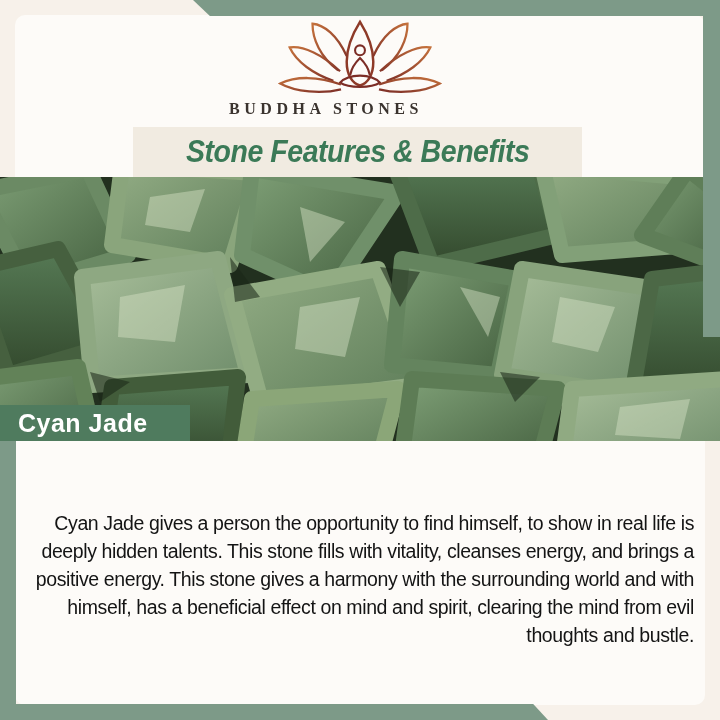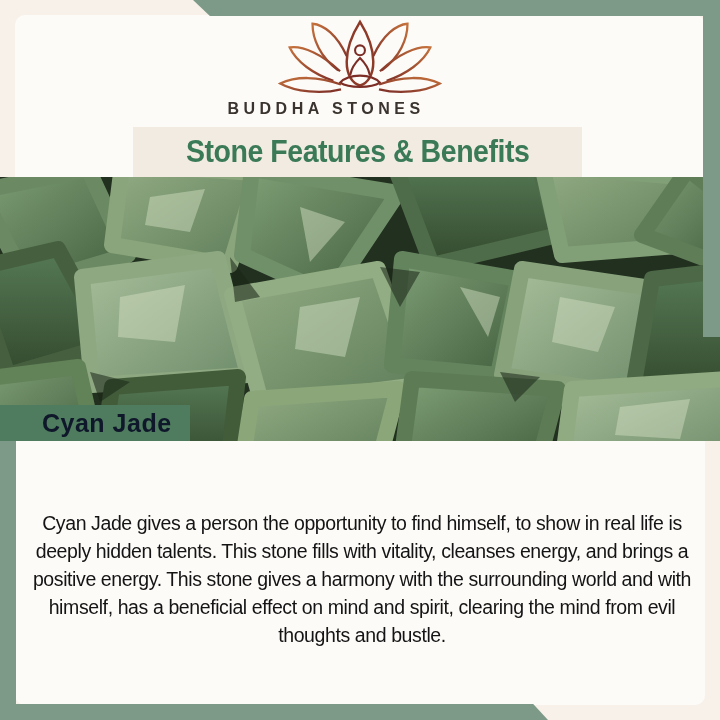--- a/index.html
+++ b/index.html
@@ -16,53 +16,53 @@
   .accent-top{left:193px;top:0;width:527px;height:16px;
     clip-path:polygon(0 0,100% 0,100% 100%,3.2% 100%);}
   .accent-right{left:703px;top:0;width:17px;height:337px;}
   .accent-left{left:0;top:441px;width:16px;height:279px;}
   .accent-bottom{left:0;top:704px;width:548px;height:16px;
     clip-path:polygon(0 0,97.3% 0,100% 100%,0 100%);}
   
   .logo-wrap{position:absolute;left:0;top:16px;width:720px;text-align:center;z-index:2;}
   .brand-name{
     position:absolute;left:0;top:100px;width:652px;text-align:center;z-index:2;
-    font-family:Liberation Sans, sans-serif;font-size:16px;letter-spacing:4.5px;
+    font-family:Liberation Serif, serif;font-size:16px;letter-spacing:4.5px;
     color:#3a332e;font-weight:600;
   }
   
   .header-band{
     position:absolute;left:133px;top:127px;width:449px;height:50px;
-    background:#f1ebe1;display:flex;align-items:center;justify-content:center;z-index:2;
+    background:#f1ebe1;display:flex;align-items:center;justify-content:center;z-index:2;font-style:italic;
   }
   .header-title{
     font-size:31px;font-weight:bold;color:#3b7a57;white-space:nowrap;
     transform:scaleX(.92);letter-spacing:-.5px;
   }
   
   .photo{position:absolute;left:0;top:177px;width:720px;height:264px;z-index:3;}
   .photo svg{display:block;}
   .stone-badge{
     position:absolute;left:0;top:405px;width:190px;height:36px;z-index:5;
     background:#4f7b5e;display:flex;align-items:center;
   }
   .stone-badge span{
-    color:#0f172a;font-size:25px;font-weight:bold;padding-left:42px;
+    color:#ffffff;font-size:25px;font-weight:bold;padding-left:18px;
     letter-spacing:.5px;white-space:nowrap;
   }
   
   .features-line{
     position:absolute;left:0;top:468px;width:720px;text-align:center;z-index:2;
     color:#3b7a57;font-size:24px;font-weight:bold;
   }
   .features-line .inner{display:inline-block;transform:scaleX(.93);white-space:nowrap;}
   .description{
     position:absolute;left:30px;top:509px;width:664px;z-index:2;
     color:#141414;font-size:19.5px;line-height:28px;letter-spacing:-.4px;
-    text-align:center;
+    text-align:right;
   }
 </style>
 </head>
 <body>
 
 <div class="page">
 
   <div class="card"></div>
 
   <div class="accent accent-top"></div>

